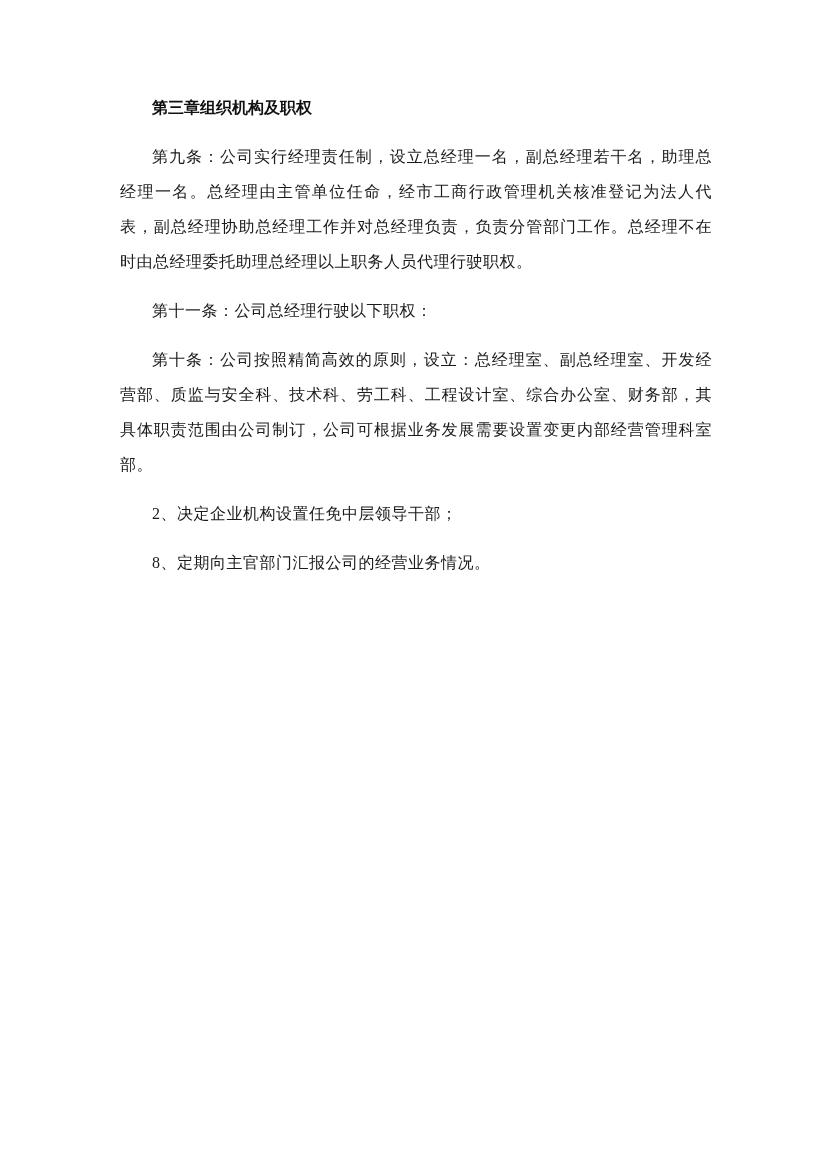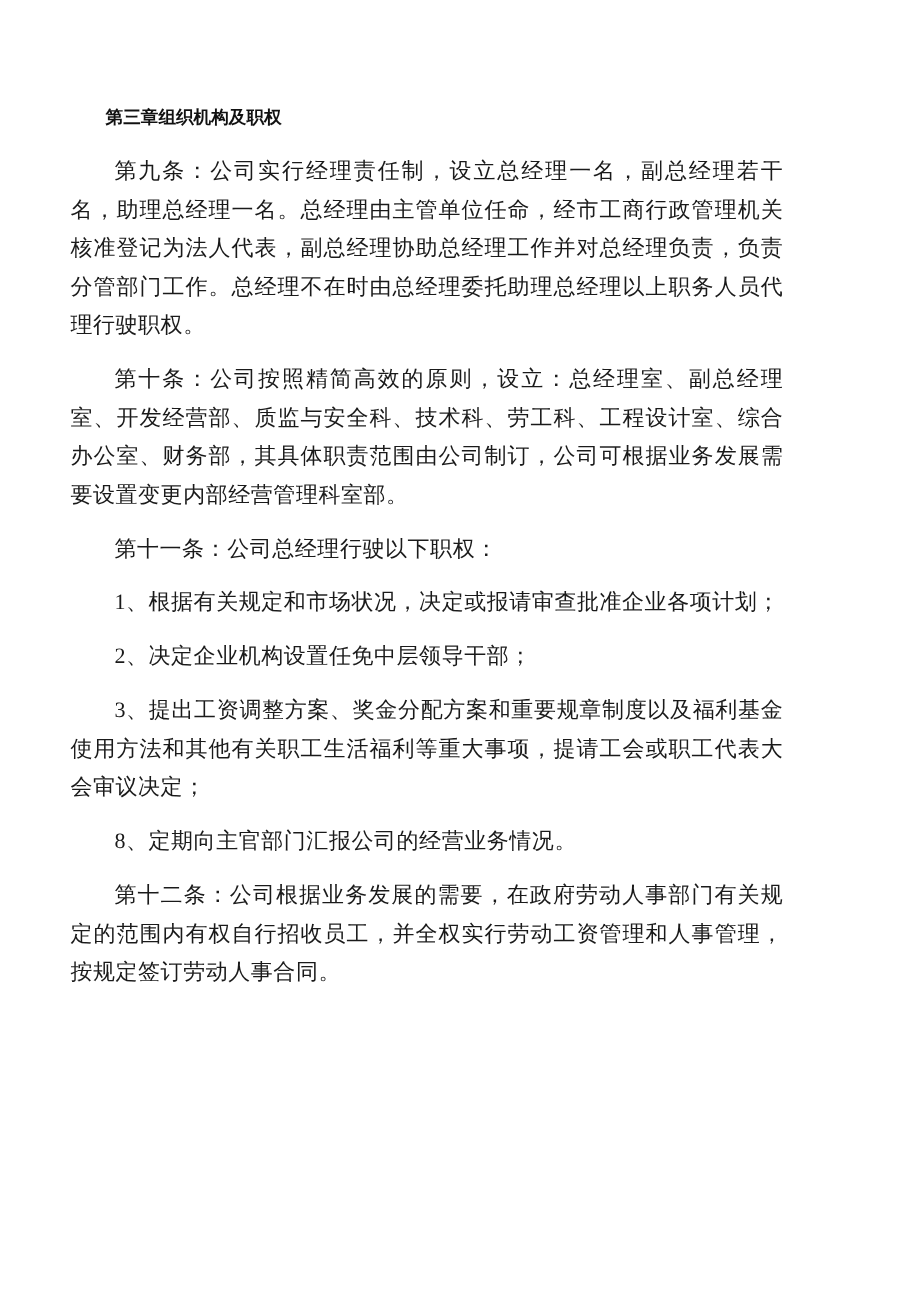--- a/index.html
+++ b/index.html
@@ -13,34 +13,34 @@
     position: relative;
     overflow: hidden;
     font-family: "Liberation Serif", "DejaVu Serif", serif;
     color: #1a1a1a;
   }
   .page {
     position: relative;
     width: 830px;
     height: 1174px;
     box-sizing: border-box;
-    padding: 90px 118px 0 64px;
+    padding: 90px 118px 0 120px;
     background: #ffffff;
     z-index: 1;
   }
   .doc-heading {
     font-size: 16px;
     font-weight: bold;
     line-height: 35px;
     margin: 0 0 14px 0;
     text-indent: 2em;
     color: #111111;
   }
   .doc-paragraph {
-    font-size: 20px;
+    font-size: 16px;
     line-height: 35px;
     margin: 0 0 14px 0;
     text-indent: 2em;
     text-align: justify;
     color: #1a1a1a;
     letter-spacing: 0.5px;
   }
   .watermark {
     position: absolute;
     font-size: 88px;
@@ -69,30 +69,27 @@
 <div class="watermark watermark-center">知网</div>
 
 <div class="watermark watermark-corner">知网</div>
 
 <div class="page">
 
   <h2 class="doc-heading">第三章组织机构及职权</h2>
 
   <p class="doc-paragraph">第九条：公司实行经理责任制，设立总经理一名，副总经理若干名，助理总经理一名。总经理由主管单位任命，经市工商行政管理机关核准登记为法人代表，副总经理协助总经理工作并对总经理负责，负责分管部门工作。总经理不在时由总经理委托助理总经理以上职务人员代理行驶职权。</p>
 
+  <p class="doc-paragraph">第十一条：公司总经理行驶以下职权：</p>
+
   <p class="doc-paragraph">第十条：公司按照精简高效的原则，设立：总经理室、副总经理室、开发经营部、质监与安全科、技术科、劳工科、工程设计室、综合办公室、财务部，其具体职责范围由公司制订，公司可根据业务发展需要设置变更内部经营管理科室部。</p>
 
-  <p class="doc-paragraph">第十一条：公司总经理行驶以下职权：</p>
-
-  <p class="doc-paragraph">1、根据有关规定和市场状况，决定或报请审查批准企业各项计划；</p>
 
   <p class="doc-paragraph">2、决定企业机构设置任免中层领导干部；</p>
 
-  <p class="doc-paragraph">3、提出工资调整方案、奖金分配方案和重要规章制度以及福利基金使用方法和其他有关职工生活福利等重大事项，提请工会或职工代表大会审议决定；</p>
 
 
   <p class="doc-paragraph">8、定期向主官部门汇报公司的经营业务情况。</p>
 
 
-  <p class="doc-paragraph">第十二条：公司根据业务发展的需要，在政府劳动人事部门有关规定的范围内有权自行招收员工，并全权实行劳动工资管理和人事管理，按规定签订劳动人事合同。</p>
 
 
 </div>
 
 </body></html>

